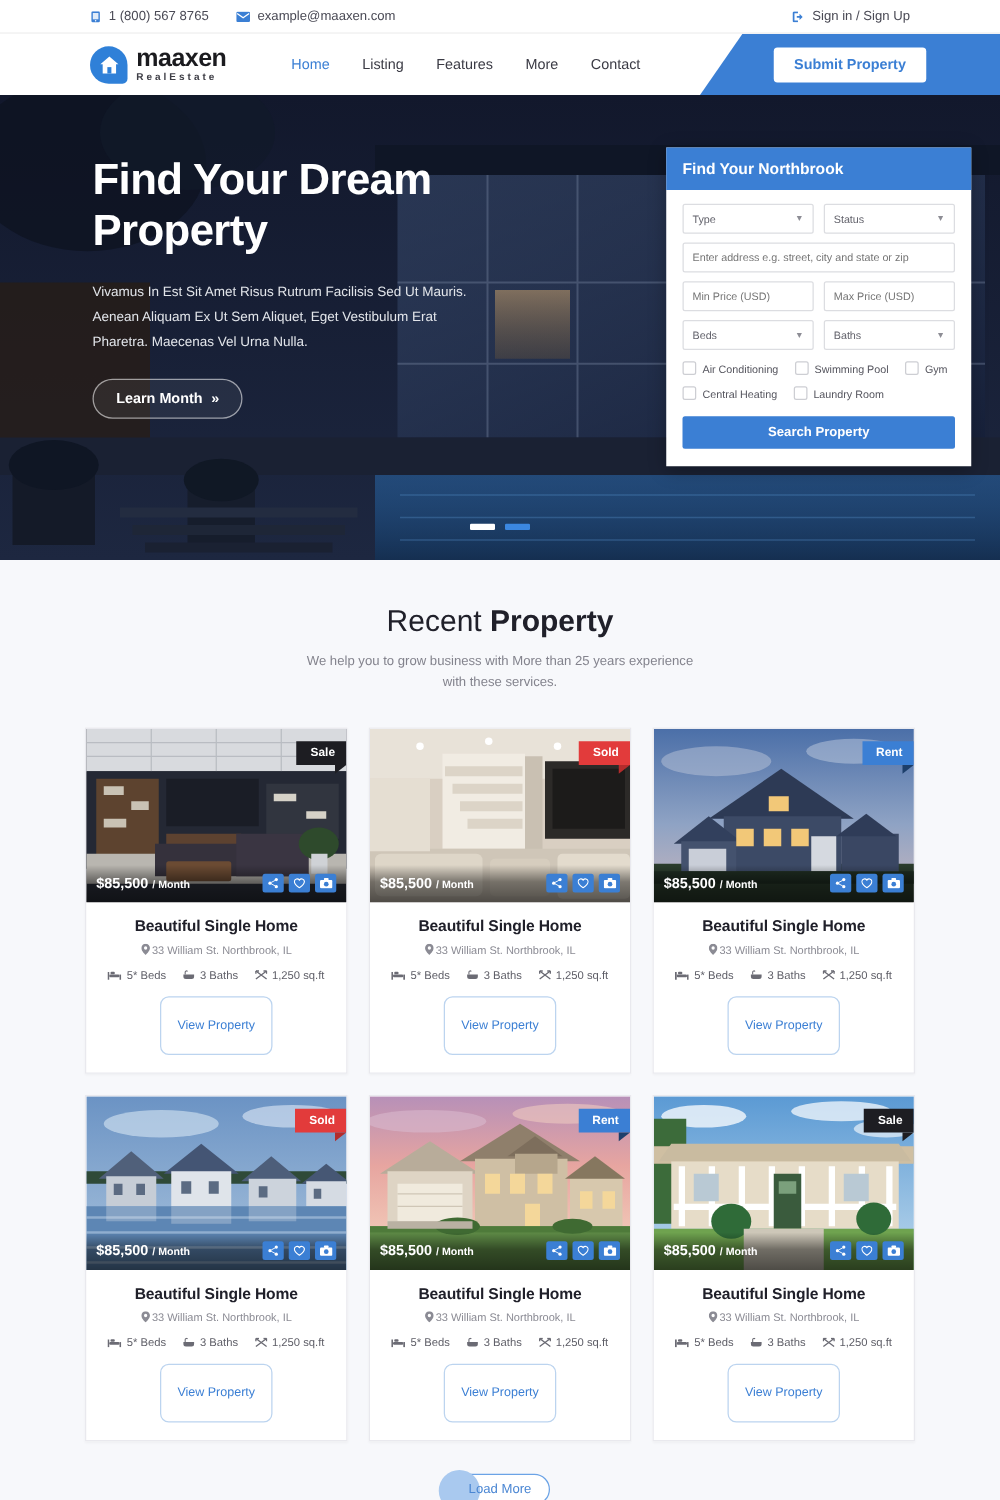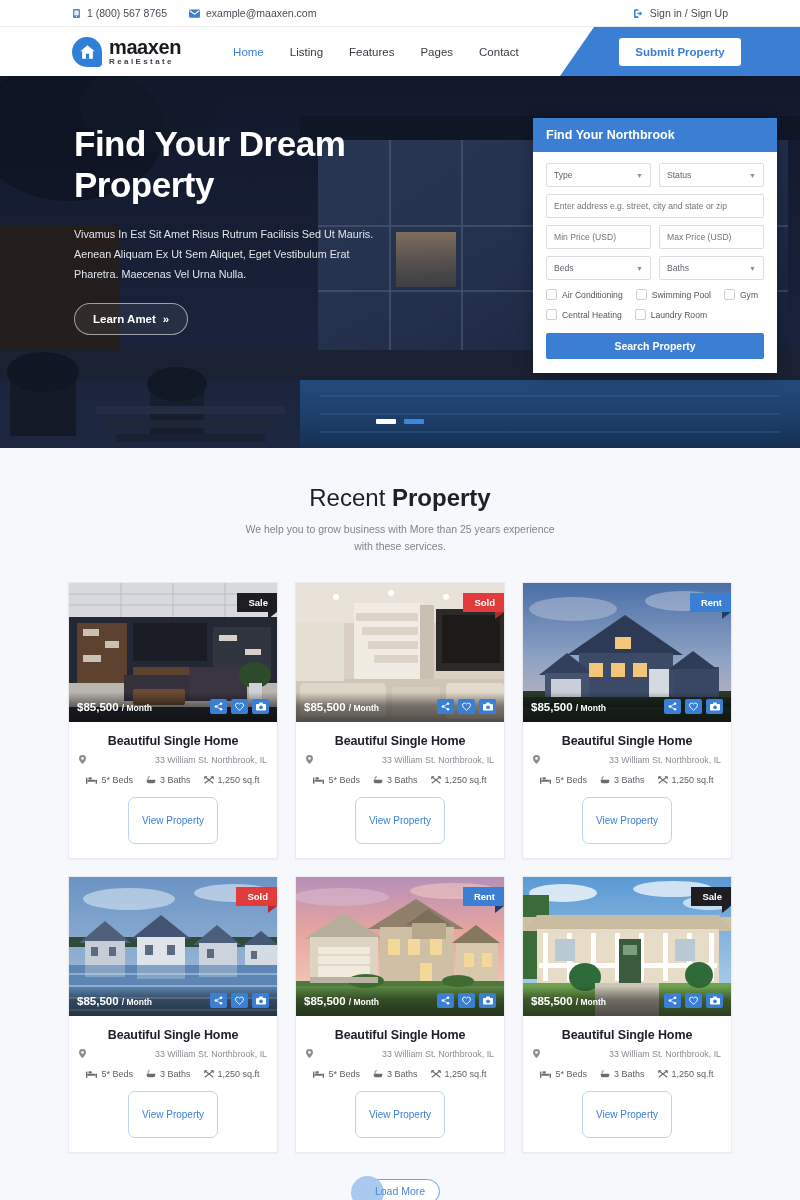--- a/index.html
+++ b/index.html
@@ -185,21 +185,21 @@
   .price span { font-size: 8.5px; font-weight: 700; }
   .acts { margin-left: auto; display:flex; gap: 4px; }
   .act {
     width: 17px; height: 15px; background:#3b7fd4; border-radius: 2px;
     display:flex; align-items:center; justify-content:center; cursor:pointer;
   }
   .card-body { padding: 12px 10px 14px; text-align:center; }
   .card-title { font-size: 12.5px; font-weight: 700; color:#20202a; letter-spacing: -0.1px; }
   .card-loc {
     margin-top: 7px; font-size: 8.8px; color:#8b8b94;
-    display:flex; align-items:center; justify-content:space-between; gap: 2px;
+    display:flex; align-items:center; justify-content:center; gap: 2px;
   }
   .specs {
     margin-top: 10px; display:flex; align-items:center; justify-content:center;
     gap: 13px; font-size: 9px; color:#5e5e67;
   }
   .spec { display:flex; align-items:center; gap: 4px; }
   .view-btn {
     margin-top: 12px; background:#fff; color:#3b7fd4;
     border: 1px solid #bcd4ef; border-radius: 7px;
     font-size: 10px; padding: 17px 13px; cursor:pointer; font-family: inherit;
@@ -279,21 +279,21 @@
       </span>
       <span class="logo-text">
         <span class="logo-name">maaxen</span>
         <span class="logo-sub">RealEstate</span>
       </span>
     </div>
     <div class="nav">
       <a href="#" class="active">Home</a>
       <a href="#">Listing</a>
       <a href="#">Features</a>
-      <a href="#">Pages</a>
+      <a href="#">More</a>
       <a href="#">Contact</a>
     </div>
     <div class="header-cta">
       <button class="submit-btn">Submit Property</button>
     </div>
   </div>
 
   <div class="hero">
     <div class="hero-scene">
       <svg width="800" height="372" viewBox="0 0 800 372" preserveAspectRatio="none">
@@ -360,21 +360,21 @@
       </svg>
     </div>
 
     <div class="hero-content">
       <h1 class="hero-title">
         <span>Find Your Dream</span><br>
         <span>Property</span>
       </h1>
       <p class="hero-desc">Vivamus In Est Sit Amet Risus Rutrum Facilisis Sed Ut Mauris. Aenean Aliquam Ex Ut Sem Aliquet, Eget Vestibulum Erat Pharetra. Maecenas Vel Urna Nulla.</p>
       <button class="learn-btn">
-        <span>Learn Amet</span>
+        <span>Learn Month</span>
         <span>»</span>
       </button>
     </div>
 
     <div class="hero-dots">
       <span class="dot"></span>
       <span class="dot active"></span>
     </div>
 
     <div class="search-panel">

